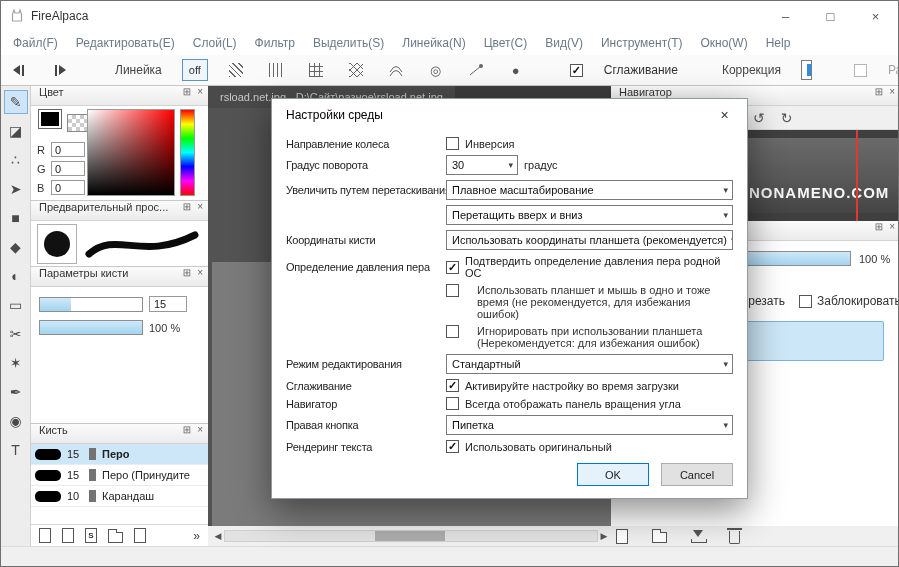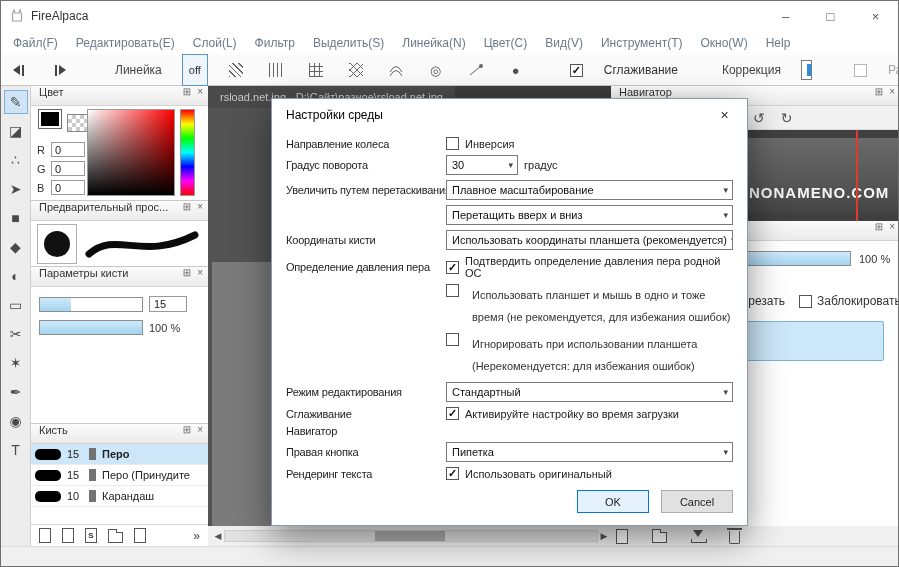--- a/index.html
+++ b/index.html
@@ -12,21 +12,21 @@
   .titlebar .title{margin-left:6px;color:#333;font-size:12px}
   .win-btns{position:absolute;right:0;top:0;display:flex;height:30px}
   .win-btn{width:45px;height:30px;display:flex;align-items:center;justify-content:center;color:#555;font-size:13px;cursor:default}
 
   
   .menubar{position:absolute;left:0;top:30px;right:0;height:24px;background:#fff;display:flex;align-items:center;gap:18px;padding-left:12px}
   .menu-item{color:#6a7a89;font-size:12px;white-space:nowrap}
 
   
   .toolbar{position:absolute;left:0;top:54px;right:0;height:31px;background:#fafafa;border-bottom:1px solid #c6c6c6;display:flex;align-items:center;padding-left:6px;gap:16px}
-  .tb-btn{height:32px;min-width:24px;display:flex;align-items:center;justify-content:center;border:1px solid #c9c9c9;background:#fff;padding:0 3px}
+  .tb-btn{height:22px;min-width:24px;display:flex;align-items:center;justify-content:center;border:1px solid #c9c9c9;background:#fff;padding:0 3px}
   .tb-flat{border-color:transparent;background:transparent}
   .tri-l{width:0;height:0;border-top:5px solid transparent;border-bottom:5px solid transparent;border-right:7px solid #444}
   .tri-r{width:0;height:0;border-top:5px solid transparent;border-bottom:5px solid transparent;border-left:7px solid #444}
   .vbar{width:2px;height:11px;background:#444;margin:0 2px}
   .sep{width:1px;height:20px;background:#d4d4d4;margin:0 5px}
   .tb-label{color:#444;margin:0 4px 0 2px}
   .ruler-off{border:1px solid #5a93c4;background:#eef6fc;font-size:11px;min-width:26px;color:#333}
   .pat{width:14px;height:14px}
   .p-diag{background:repeating-linear-gradient(45deg,#666 0 1px,transparent 1px 4px)}
   .p-vert{background:repeating-linear-gradient(90deg,#666 0 1px,transparent 1px 4px)}
@@ -128,21 +128,21 @@
   
   .dialog{position:absolute;left:270px;top:97px;width:477px;background:#fff;border:1px solid #8f99a3;box-shadow:0 12px 34px rgba(0,0,0,.45);z-index:10;font-size:11px}
   .d-title{height:32px;display:flex;align-items:center;padding-left:14px;font-size:12px;color:#000;background:#fff}
   .d-close{width:45px;height:32px;margin-left:auto;display:flex;align-items:center;justify-content:center;font-size:14px;color:#333}
   .d-body{padding:6px 14px 12px}
   .drow{display:flex;align-items:center;margin-bottom:5px}
   .drow.top{align-items:flex-start}
   .dlabel{width:160px;flex:none;font-size:11px;color:#222;white-space:nowrap;letter-spacing:-.2px}
   .dctrl{flex:1;display:flex;align-items:center;gap:6px;min-width:0}
   .drow.top .dctrl{align-items:flex-start}
-  .wrap-label{width:300px;line-height:22px;white-space:normal;margin-left:7px;color:#333}
+  .wrap-label{width:300px;line-height:12px;white-space:normal;margin-left:12px;color:#333}
   .dbtns{display:flex;justify-content:flex-end;gap:12px;margin-top:10px}
   .btn{min-width:72px;height:23px;display:flex;align-items:center;justify-content:center;font-size:11px;border:1px solid #adadad;background:#e1e1e1;color:#222}
   .btn.primary{border:1px solid #0078d7;background:#e5f1fb}
 </style>
 </head>
 <body>
 
 <div class="app">
 
   <div class="titlebar">
@@ -536,20 +536,24 @@
         <div class="dctrl">
           <span class="checkbox">
               <span class="mark">✓</span>
             </span>
           <span>Активируйте настройку во время загрузки</span>
         </div>
       </div>
 
       <div class="drow">
         <span class="dlabel">Навигатор</span>
+        <div class="dctrl">
+          <span class="checkbox"></span>
+          <span>Всегда отображать панель вращения угла</span>
+        </div>
       </div>
 
       <div class="drow">
         <span class="dlabel">Правая кнопка</span>
         <div class="dctrl">
           <div class="combo" style="flex:1">
             <span>Пипетка</span>
             <span class="ar">▾</span>
           </div>
         </div>

